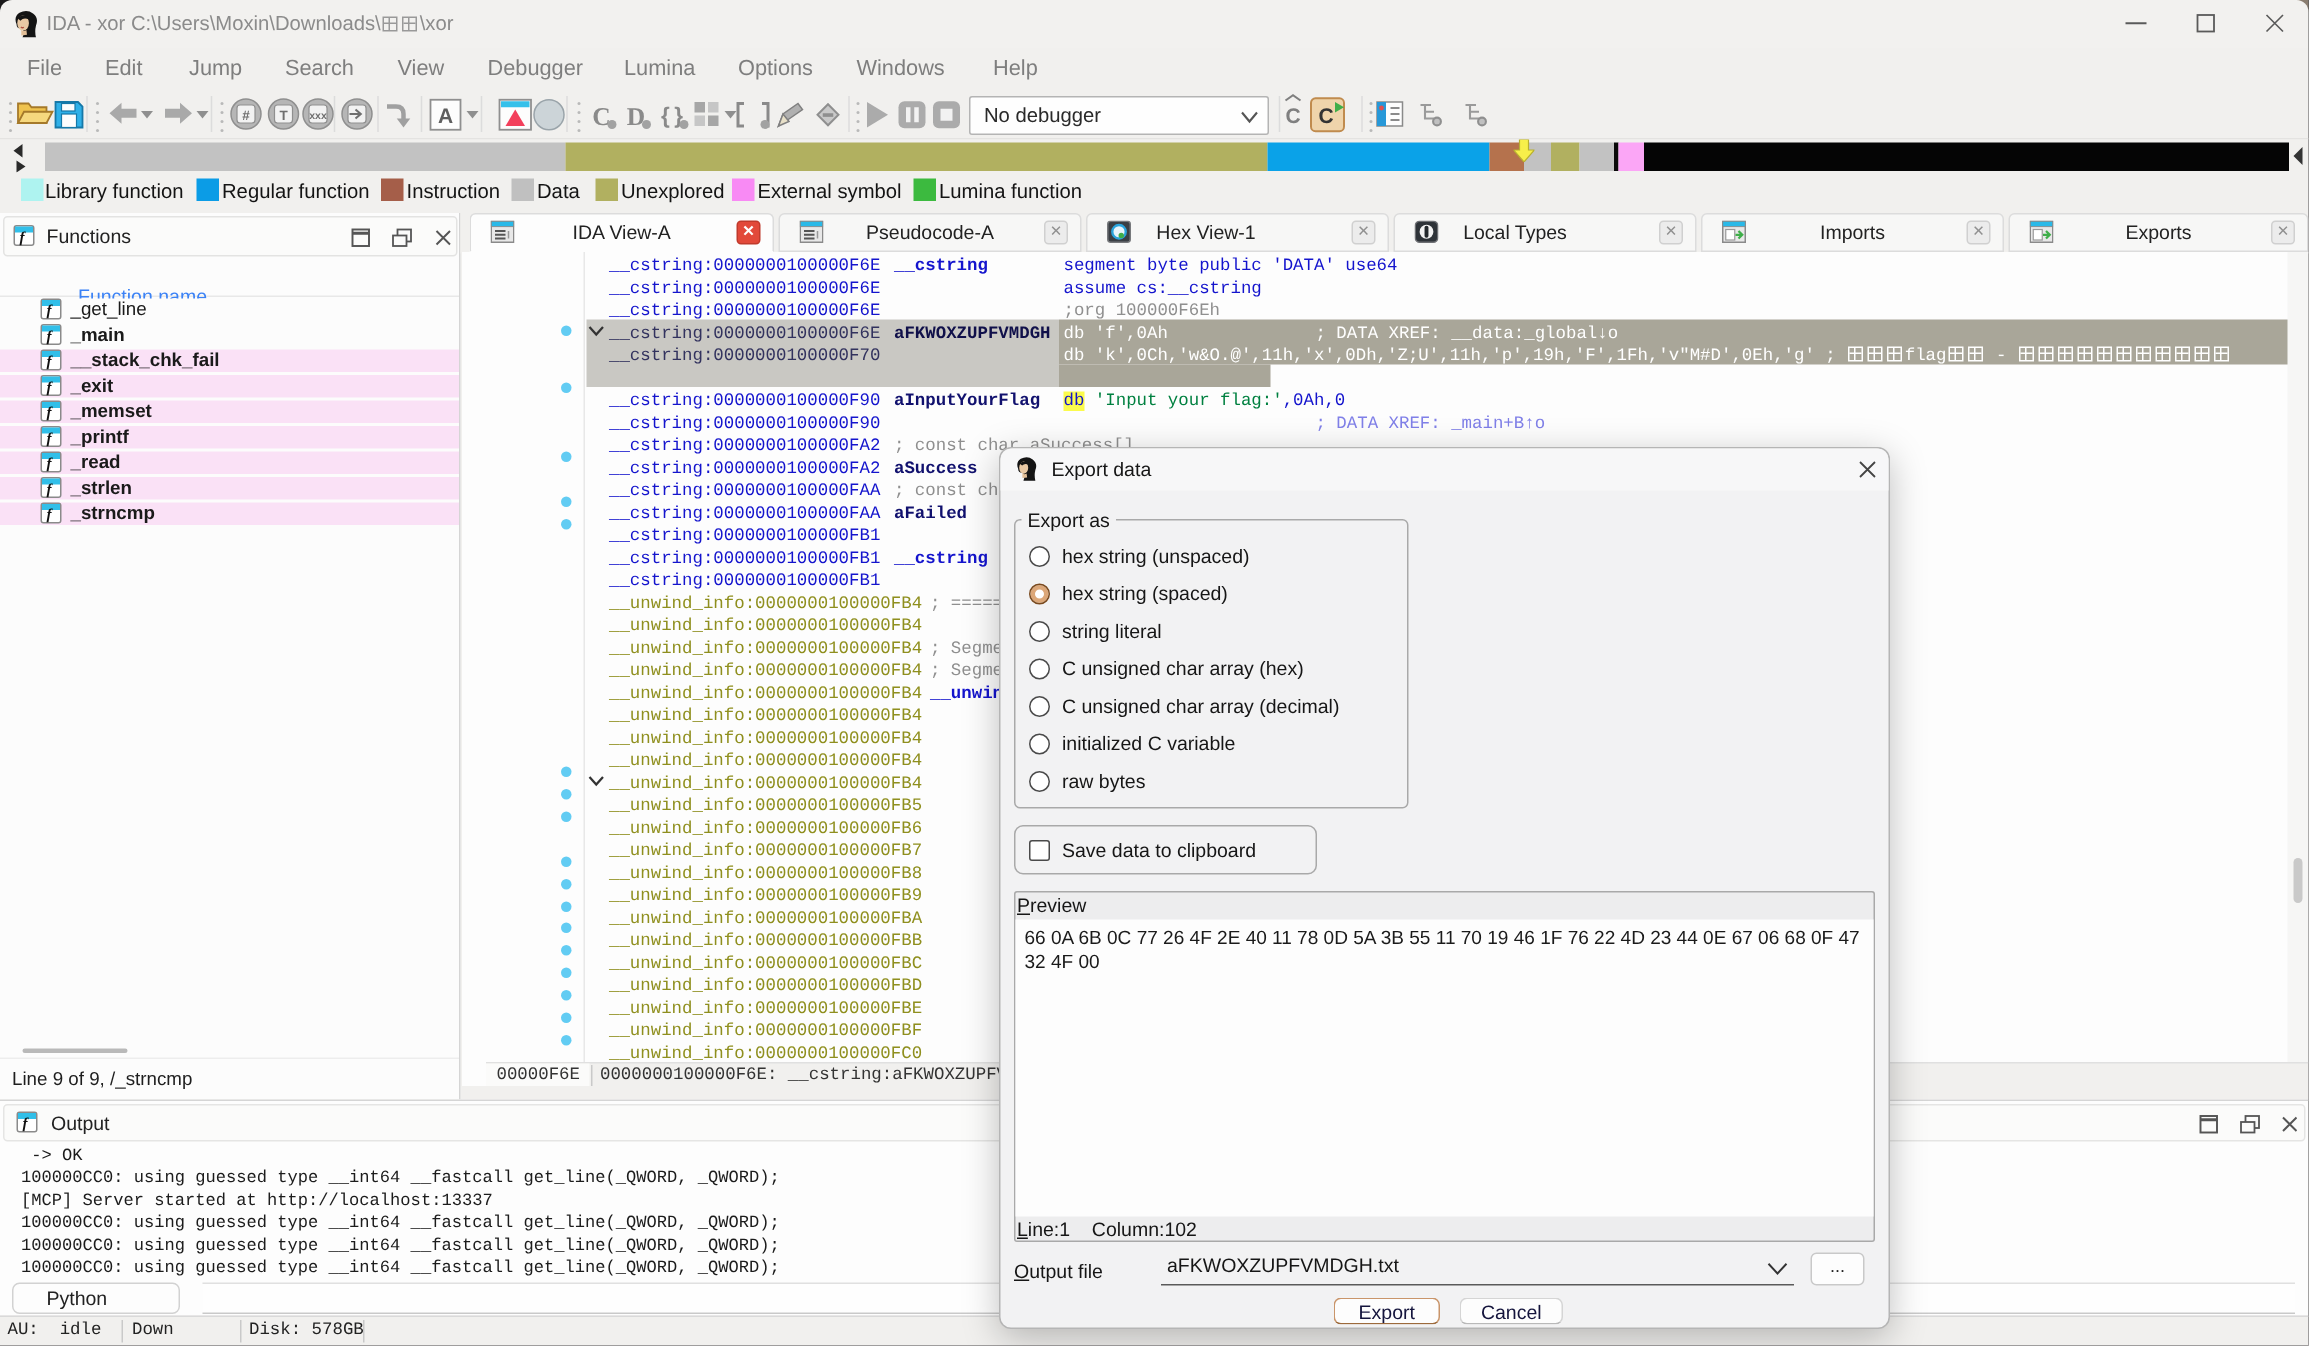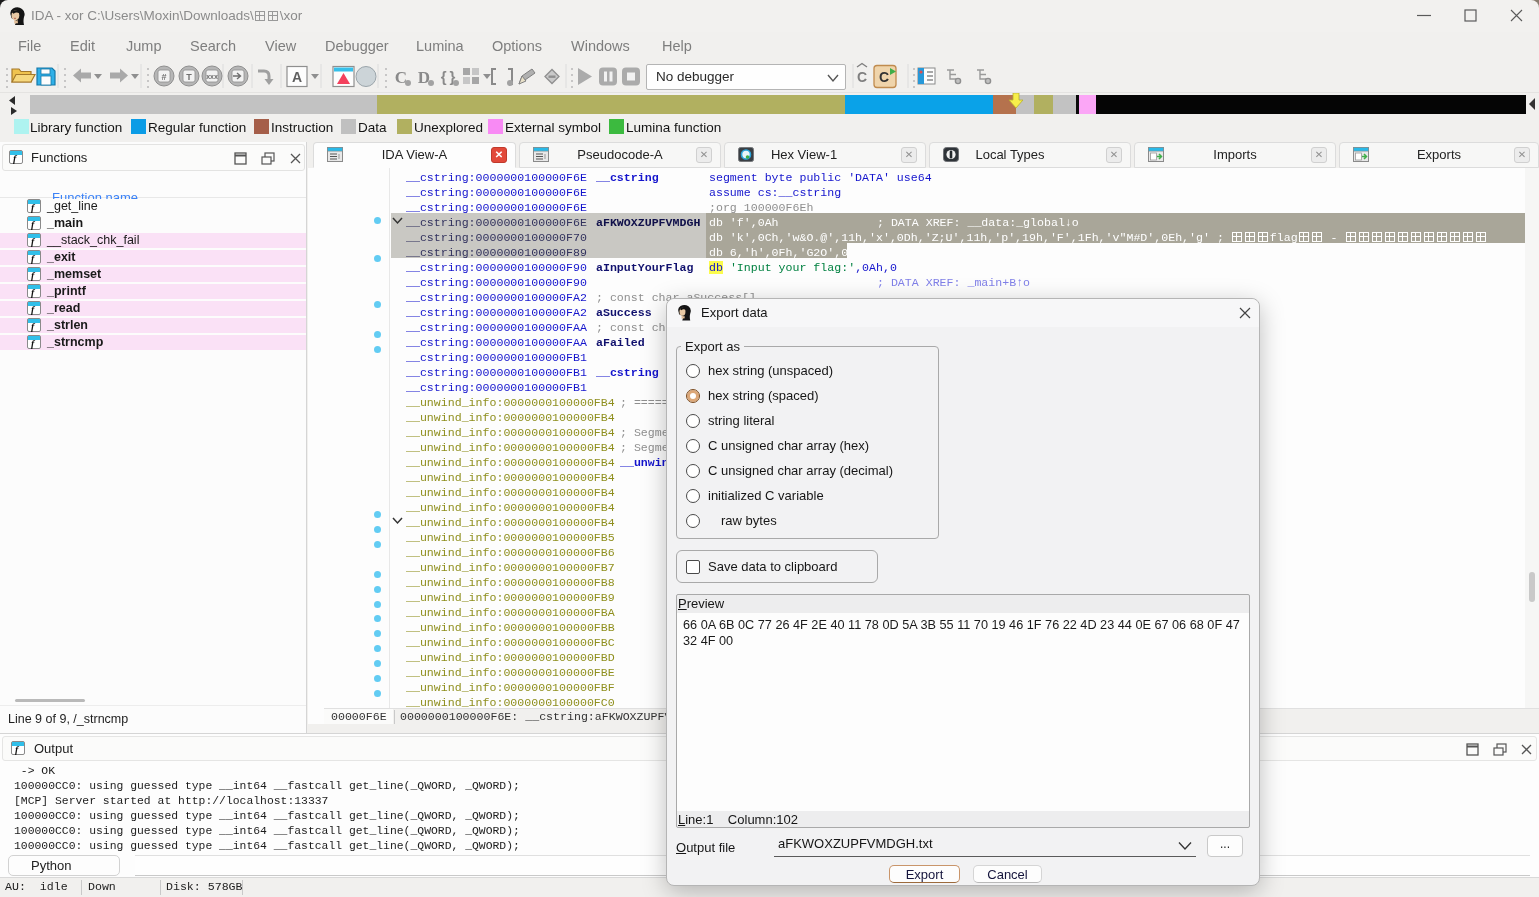--- a/index.html
+++ b/index.html
@@ -250,21 +250,21 @@
         <div class="abs" style="left:8px;top:18px;font-size:13px;color:#3b82f6;margin-left:44px;">Function name</div>
       </div>
 <div class="abs" style="left:0;top:57px;width:306px;height:15px;background:#fcfcfc"></div>
 <div class="ficon" style="left:27px;top:57px;"></div>
 <div class="flist" style="top:56px;font-weight:normal;">_get_line</div>
 <div class="abs" style="left:0;top:74px;width:306px;height:15px;background:#fcfcfc"></div>
 <div class="ficon" style="left:27px;top:74px;"></div>
 <div class="flist" style="top:73px;font-weight:bold;">_main</div>
 <div class="abs" style="left:0;top:91px;width:306px;height:15px;background:#fae1f6"></div>
 <div class="ficon" style="left:27px;top:91px;"></div>
-<div class="flist" style="top:90px;font-weight:normal;">__stack_chk_fail</div>
+<div class="flist" style="top:90px;font-weight:bold;">__stack_chk_fail</div>
 <div class="abs" style="left:0;top:108px;width:306px;height:15px;background:#fae1f6"></div>
 <div class="ficon" style="left:27px;top:108px;"></div>
 <div class="flist" style="top:107px;font-weight:bold;">_exit</div>
 <div class="abs" style="left:0;top:125px;width:306px;height:15px;background:#fae1f6"></div>
 <div class="ficon" style="left:27px;top:125px;"></div>
 <div class="flist" style="top:124px;font-weight:bold;">_memset</div>
 <div class="abs" style="left:0;top:142px;width:306px;height:15px;background:#fae1f6"></div>
 <div class="ficon" style="left:27px;top:142px;"></div>
 <div class="flist" style="top:141px;font-weight:bold;">_printf</div>
 <div class="abs" style="left:0;top:159px;width:306px;height:15px;background:#fae1f6"></div>
@@ -360,21 +360,20 @@
 <div class="dot" style="left:66px;top:461.5px;"></div>
 <div class="dot" style="left:66px;top:476.5px;"></div>
 <div class="dot" style="left:66px;top:491.5px;"></div>
 <div class="dot" style="left:66px;top:506.5px;"></div>
 <div class="dot" style="left:66px;top:521.5px;"></div>
 <div class="lr" style="left:0;top:2px;width:1231px;"><span class="abs c-pfx" style="left:98px;top:0">__cstring:0000000100000F6E</span><span class="abs c-pfx b" style="left:288px;top:0">__cstring</span><span class="abs c-op" style="left:401px;top:0">segment byte public 'DATA' use64</span></div>
 <div class="lr" style="left:0;top:17px;width:1231px;"><span class="abs c-pfx" style="left:98px;top:0">__cstring:0000000100000F6E</span><span class="abs c-op" style="left:401px;top:0">assume cs:__cstring</span></div>
 <div class="lr" style="left:0;top:32px;width:1231px;"><span class="abs c-pfx" style="left:98px;top:0">__cstring:0000000100000F6E</span><span class="abs c-gray" style="left:401px;top:0">;org 100000F6Eh</span></div>
 <div class="lr" style="left:0;top:47px;width:1231px;"><span class="abs c-selpfx" style="left:98px;top:0">__cstring:0000000100000F6E</span><span class="abs c-sellab b" style="left:288px;top:0">aFKWOXZUPFVMDGH</span><span class="abs c-w" style="left:401px;top:0">db 'f',0Ah</span><span class="abs c-w" style="left:569px;top:0">; DATA XREF: __data:_global↓o</span></div>
 <div class="lr" style="left:0;top:62px;width:1231px;"><span class="abs c-selpfx" style="left:98px;top:0">__cstring:0000000100000F70</span><span class="abs c-w" style="left:401px;top:0">db 'k',0Ch,'w&amp;O.@',11h,'x',0Dh,'Z;U',11h,'p',19h,'F',1Fh,'v"M#D',0Eh,'g' ; <span class="cjk"></span><span class="cjk"></span><span class="cjk"></span>flag<span class="cjk"></span><span class="cjk"></span> - <span class="cjk"></span><span class="cjk"></span><span class="cjk"></span><span class="cjk"></span><span class="cjk"></span><span class="cjk"></span><span class="cjk"></span><span class="cjk"></span><span class="cjk"></span><span class="cjk"></span><span class="cjk"></span></span></div>
-<div class="lr" style="left:0;top:77px;width:1231px;"><span class="abs c-selpfx" style="left:98px;top:0">__cstring:0000000100000F89</span><span class="abs c-w" style="left:401px;top:0">db 6,'h',0Fh,'G2O',0</span></div>
 <div class="lr" style="left:0;top:92px;width:1231px;"><span class="abs c-pfx" style="left:98px;top:0">__cstring:0000000100000F90</span><span class="abs c-lab" style="left:288px;top:0">aInputYourFlag</span><span class="abs " style="left:401px;top:0"><span class="c-op" style="background:#fbfb4d">db</span><span class="c-grn"> 'Input your flag:'</span><span class="c-op">,0Ah,0</span></span></div>
 <div class="lr" style="left:0;top:107px;width:1231px;"><span class="abs c-pfx" style="left:98px;top:0">__cstring:0000000100000F90</span><span class="abs c-xref" style="left:569px;top:0">; DATA XREF: _main+B↑o</span></div>
 <div class="lr" style="left:0;top:122px;width:1231px;"><span class="abs c-pfx" style="left:98px;top:0">__cstring:0000000100000FA2</span><span class="abs c-gray" style="left:288px;top:0">; const char aSuccess[]</span></div>
 <div class="lr" style="left:0;top:137px;width:1231px;"><span class="abs c-pfx" style="left:98px;top:0">__cstring:0000000100000FA2</span><span class="abs c-lab" style="left:288px;top:0">aSuccess</span></div>
 <div class="lr" style="left:0;top:152px;width:1231px;"><span class="abs c-pfx" style="left:98px;top:0">__cstring:0000000100000FAA</span><span class="abs c-gray" style="left:288px;top:0">; const char aFailed[]</span></div>
 <div class="lr" style="left:0;top:167px;width:1231px;"><span class="abs c-pfx" style="left:98px;top:0">__cstring:0000000100000FAA</span><span class="abs c-lab" style="left:288px;top:0">aFailed</span></div>
 <div class="lr" style="left:0;top:182px;width:1231px;"><span class="abs c-pfx" style="left:98px;top:0">__cstring:0000000100000FB1</span></div>
 <div class="lr" style="left:0;top:197px;width:1231px;"><span class="abs c-pfx" style="left:98px;top:0">__cstring:0000000100000FB1</span><span class="abs c-pfx b" style="left:288px;top:0">__cstring</span></div>
 <div class="lr" style="left:0;top:212px;width:1231px;"><span class="abs c-pfx" style="left:98px;top:0">__cstring:0000000100000FB1</span></div>
 <div class="lr" style="left:0;top:227px;width:1231px;"><span class="abs c-uw" style="left:98px;top:0">__unwind_info:0000000100000FB4</span><span class="abs c-gray" style="left:312px;top:0">; ==========================</span></div>
@@ -464,21 +463,21 @@
 <div class="rlab" style="left:41px;top:89px;">hex string (spaced)</div>
 <div class="radio" style="left:19px;top:115px;"></div>
 <div class="rlab" style="left:41px;top:114px;">string literal</div>
 <div class="radio" style="left:19px;top:140px;"></div>
 <div class="rlab" style="left:41px;top:139px;">C unsigned char array (hex)</div>
 <div class="radio" style="left:19px;top:165px;"></div>
 <div class="rlab" style="left:41px;top:164px;">C unsigned char array (decimal)</div>
 <div class="radio" style="left:19px;top:190px;"></div>
 <div class="rlab" style="left:41px;top:189px;">initialized C variable</div>
 <div class="radio" style="left:19px;top:215px;"></div>
-<div class="rlab" style="left:54px;top:214px;">raw bytes</div>
+<div class="rlab" style="left:41px;top:214px;">raw bytes</div>
 <div class="gbox" style="left:9px;top:251px;width:202px;height:33px;border-radius:6px;"></div>
 <div class="abs" style="left:19px;top:261px;width:14px;height:14px;border:1.4px solid #4a4a4a;border-radius:2px;background:#fff;"></div>
 <div class="rlab" style="left:41px;top:260px;">Save data to clipboard</div>
 <div class="gbox" style="left:9px;top:295px;width:574px;height:234px;border-radius:2px;background:#ededee;"></div>
 <div class="abs" style="left:11px;top:297px;font-size:13px;color:#161616;"><span style="text-decoration:underline">P</span>review</div>
 <div class="abs" style="left:10px;top:314px;width:572px;height:198px;background:#fdfdfd;"></div>
 <div class="abs" style="left:16px;top:319px;width:575px;font-size:12.7px;color:#1a1a1a;line-height:15.5px;white-space:pre;">66 0A 6B 0C 77 26 4F 2E 40 11 78 0D 5A 3B 55 11 70 19 46 1F 76 22 4D 23 44 0E 67 06 68 0F 47
 32 4F 00</div>
 <div class="abs" style="left:11px;top:513px;font-size:13px;color:#161616;"><span style="text-decoration:underline">L</span>ine:1&nbsp;&nbsp;&nbsp;&nbsp;Column:102</div>
 <div class="abs" style="left:9px;top:541px;font-size:13px;color:#161616;"><span style="text-decoration:underline">O</span>utput file</div>

